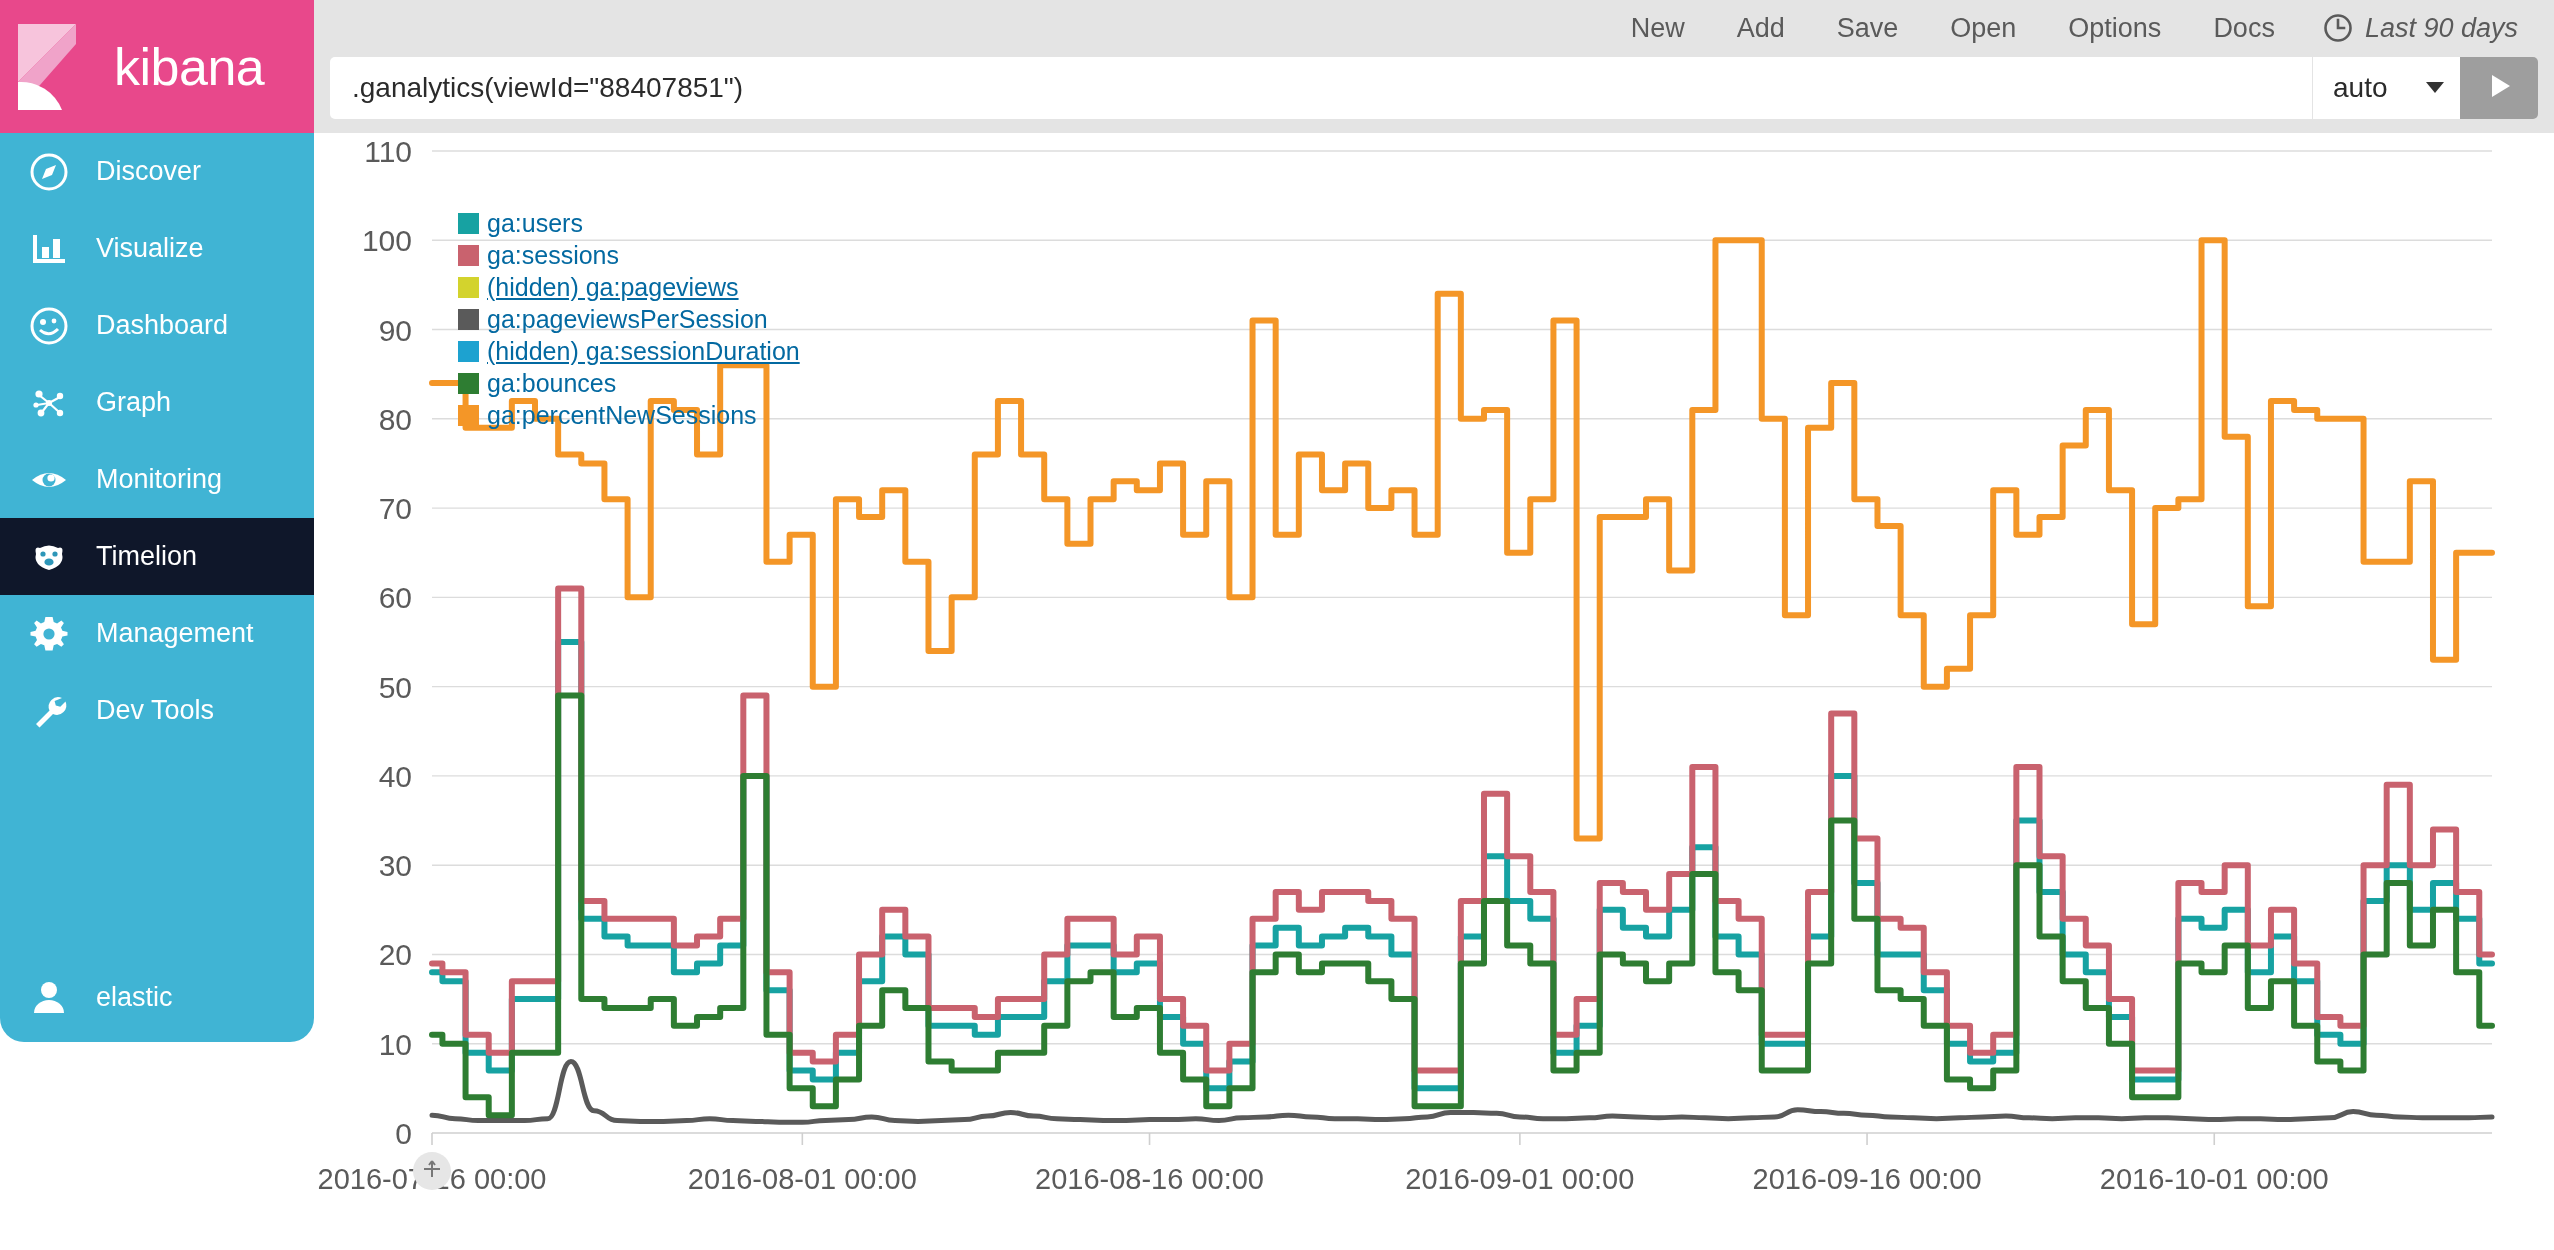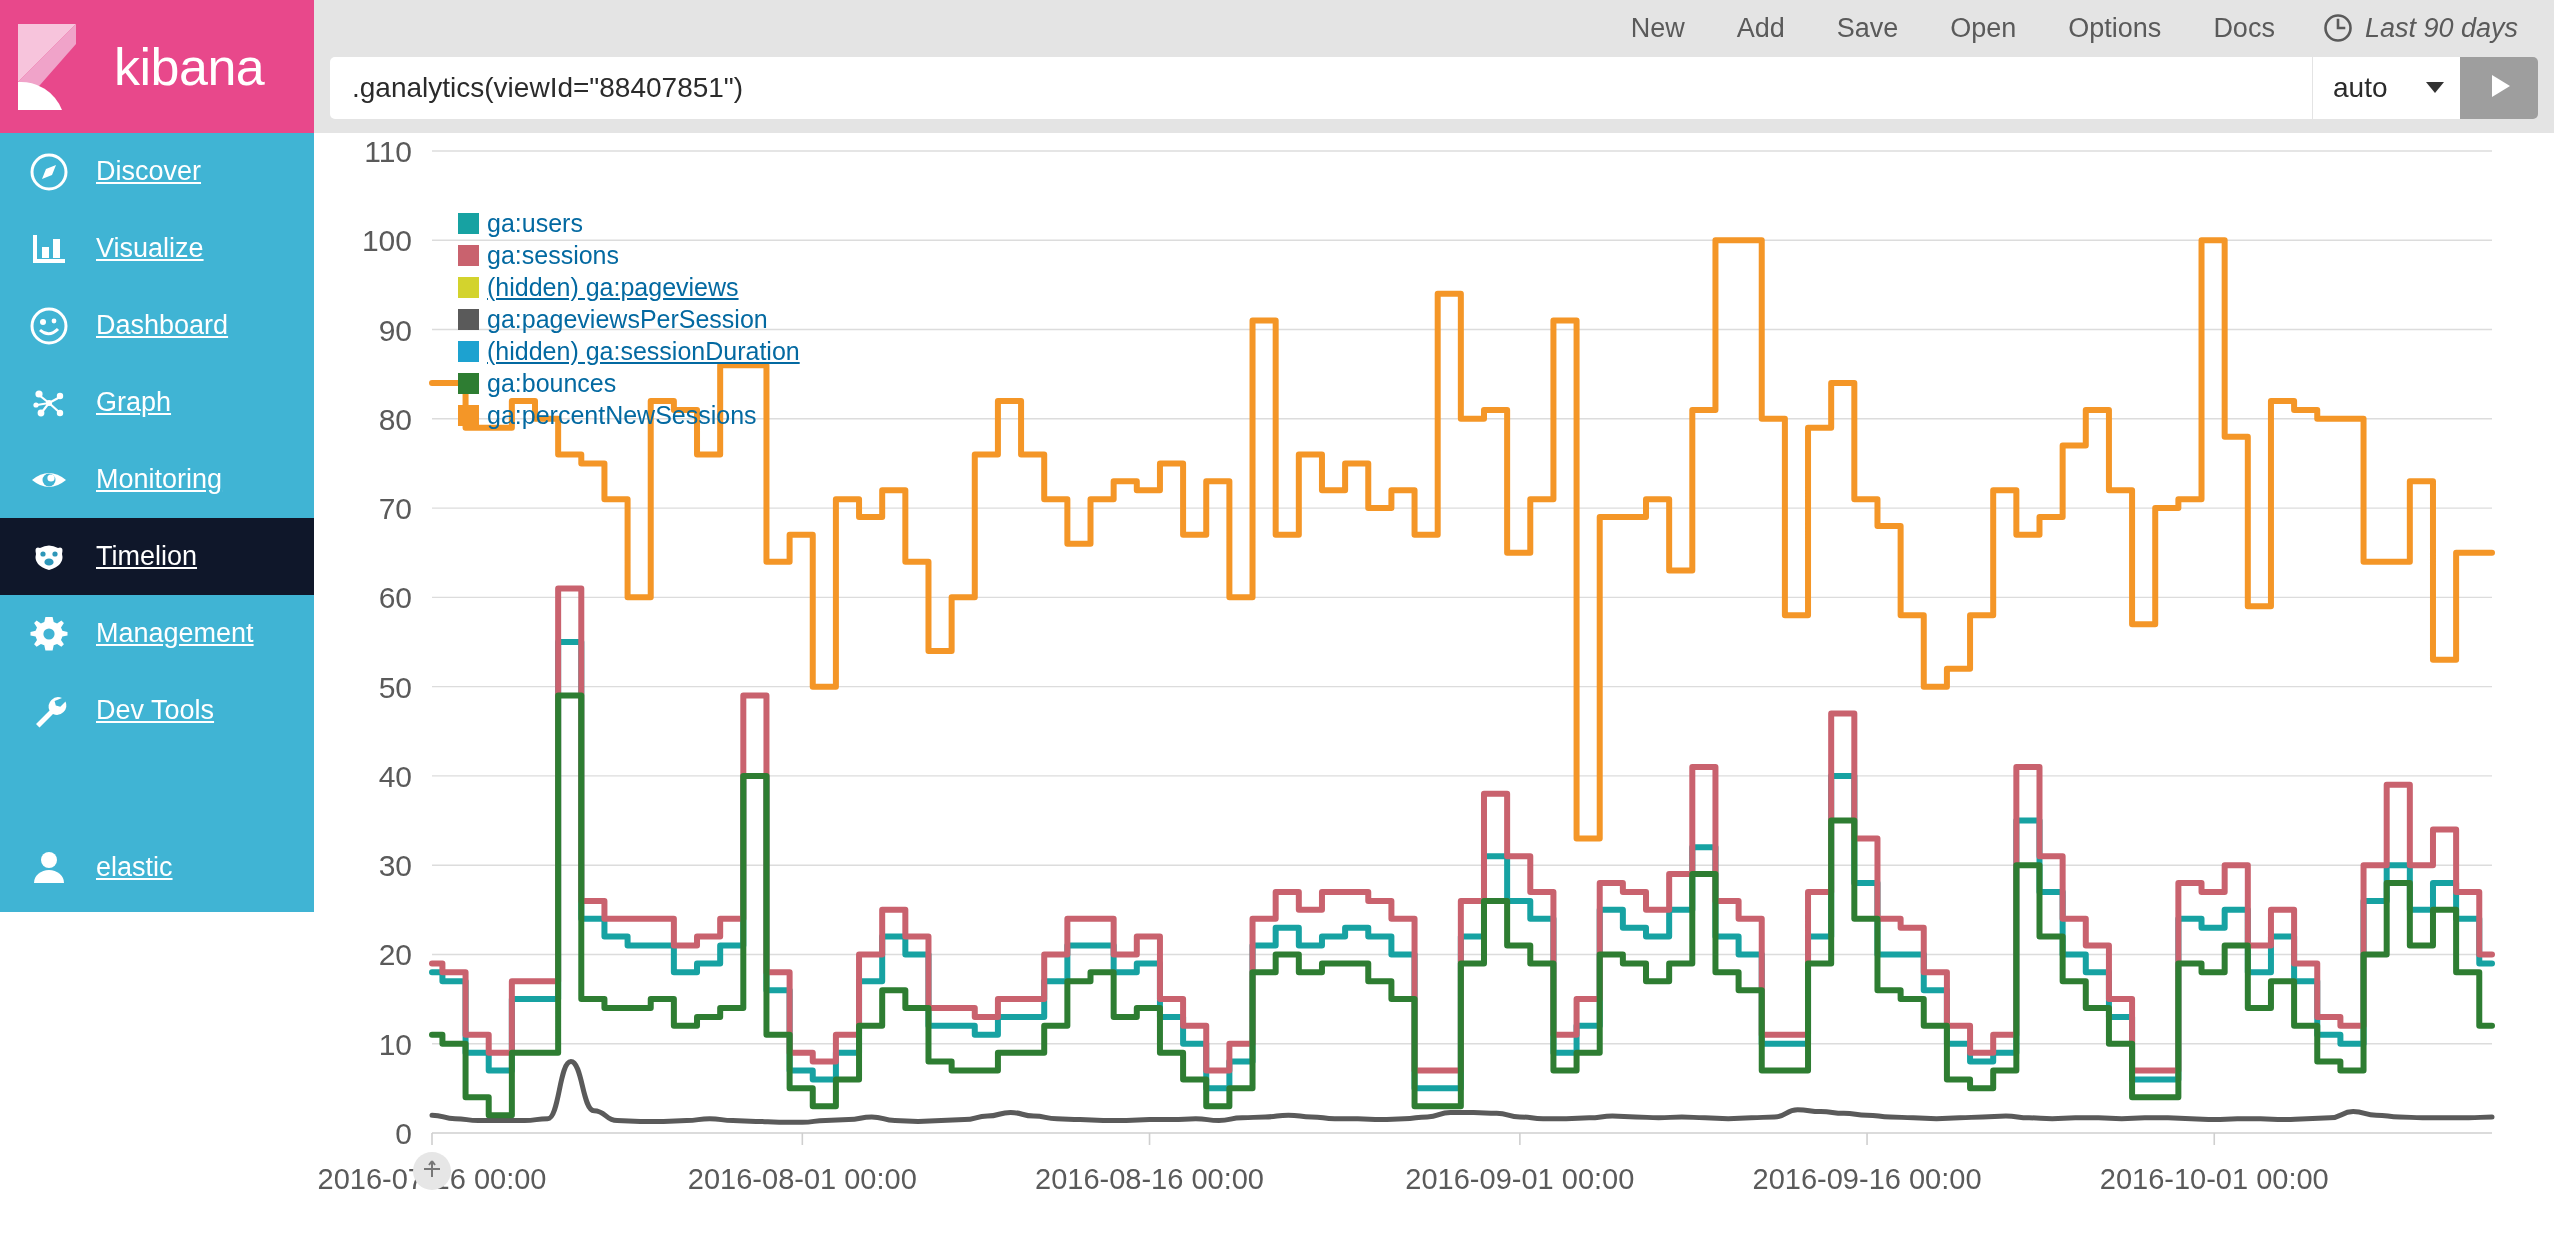--- a/index.html
+++ b/index.html
@@ -6,42 +6,41 @@
   html, body {
     width: 2554px; height: 1250px;
     font-family: "Liberation Sans", sans-serif;
     background: #ffffff;
     overflow: hidden;
   }
   #app { position: relative; width: 2554px; height: 1250px; display: flex; }
 
   
   #sidebar {
-    width: 314px; height: 912px;
+    width: 314px; height: 1042px;
     background: #40b4d4;
     display: flex; flex-direction: column;
     flex: 0 0 314px;
-    position: relative; z-index: 5;
+    position: relative; z-index: 5; border-radius: 24px;
   }
   #brand {
     height: 133px; background: #e8488b;
     display: flex; align-items: center; gap: 18px;
     padding-left: 18px;
     position: relative;
   }
   #brand-logo { width: 78px; height: 86px; flex: 0 0 78px; }
   #brand-name {
     color: #fff; font-size: 52px; font-weight: 400;
     letter-spacing: -0.5px; line-height: 1;
   }
   .nav-item {
     height: 77px; display: flex; align-items: center;
     gap: 26px; padding-left: 28px; cursor: pointer;
     color: #ffffff;
-    text-decoration: underline;
   }
   .nav-item.active { background: #0f172a; }
   .nav-icon { width: 42px; height: 42px; flex: 0 0 42px; display: flex; align-items: center; justify-content: center; }
   .nav-icon svg { display: block; }
   .nav-label { font-size: 27px; font-weight: 400; white-space: nowrap; }
   #nav-spacer { flex: 1 1 auto; }
   #user-item { height: 90px; }
 
   
   #main { flex: 1 1 auto; display: flex; flex-direction: column; position: relative; min-width: 0; }

